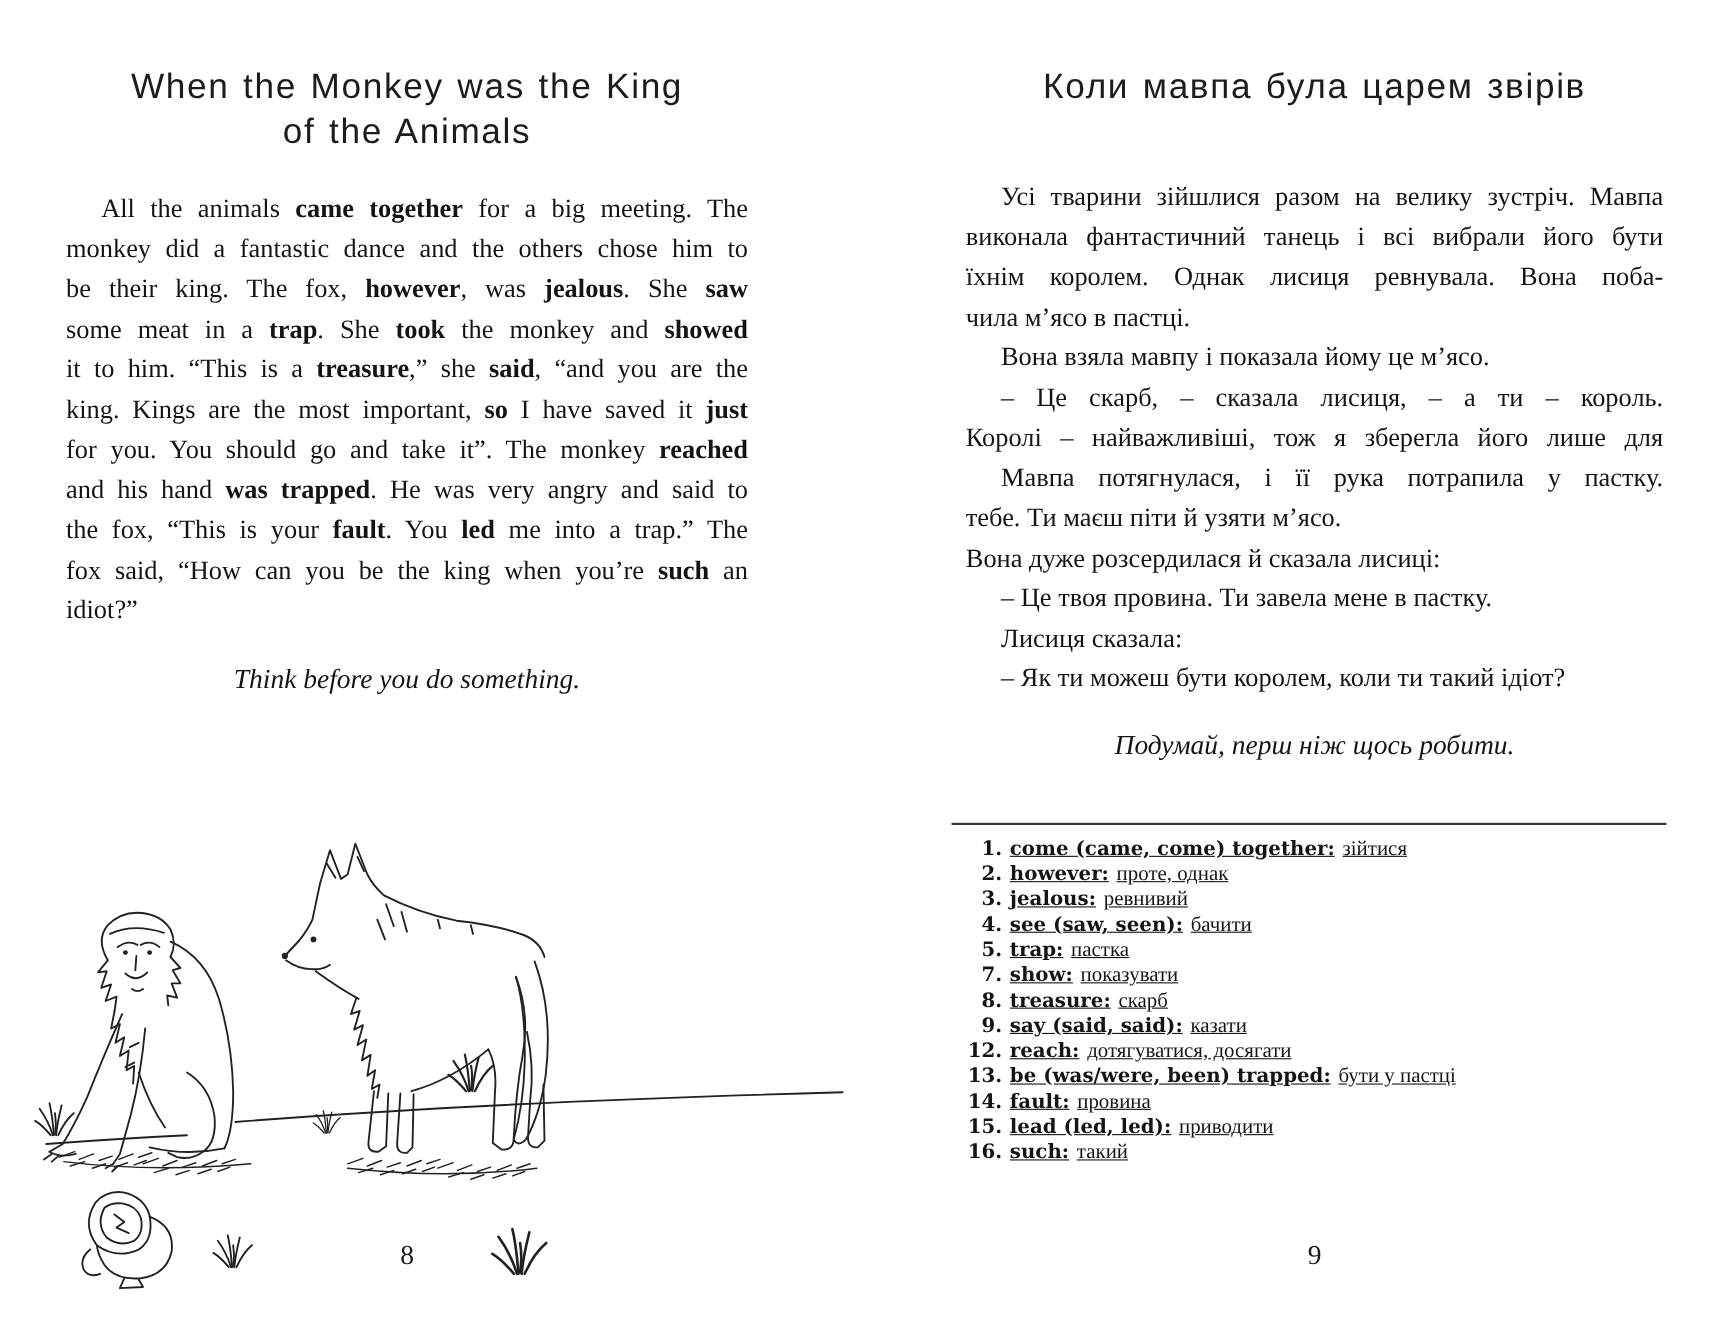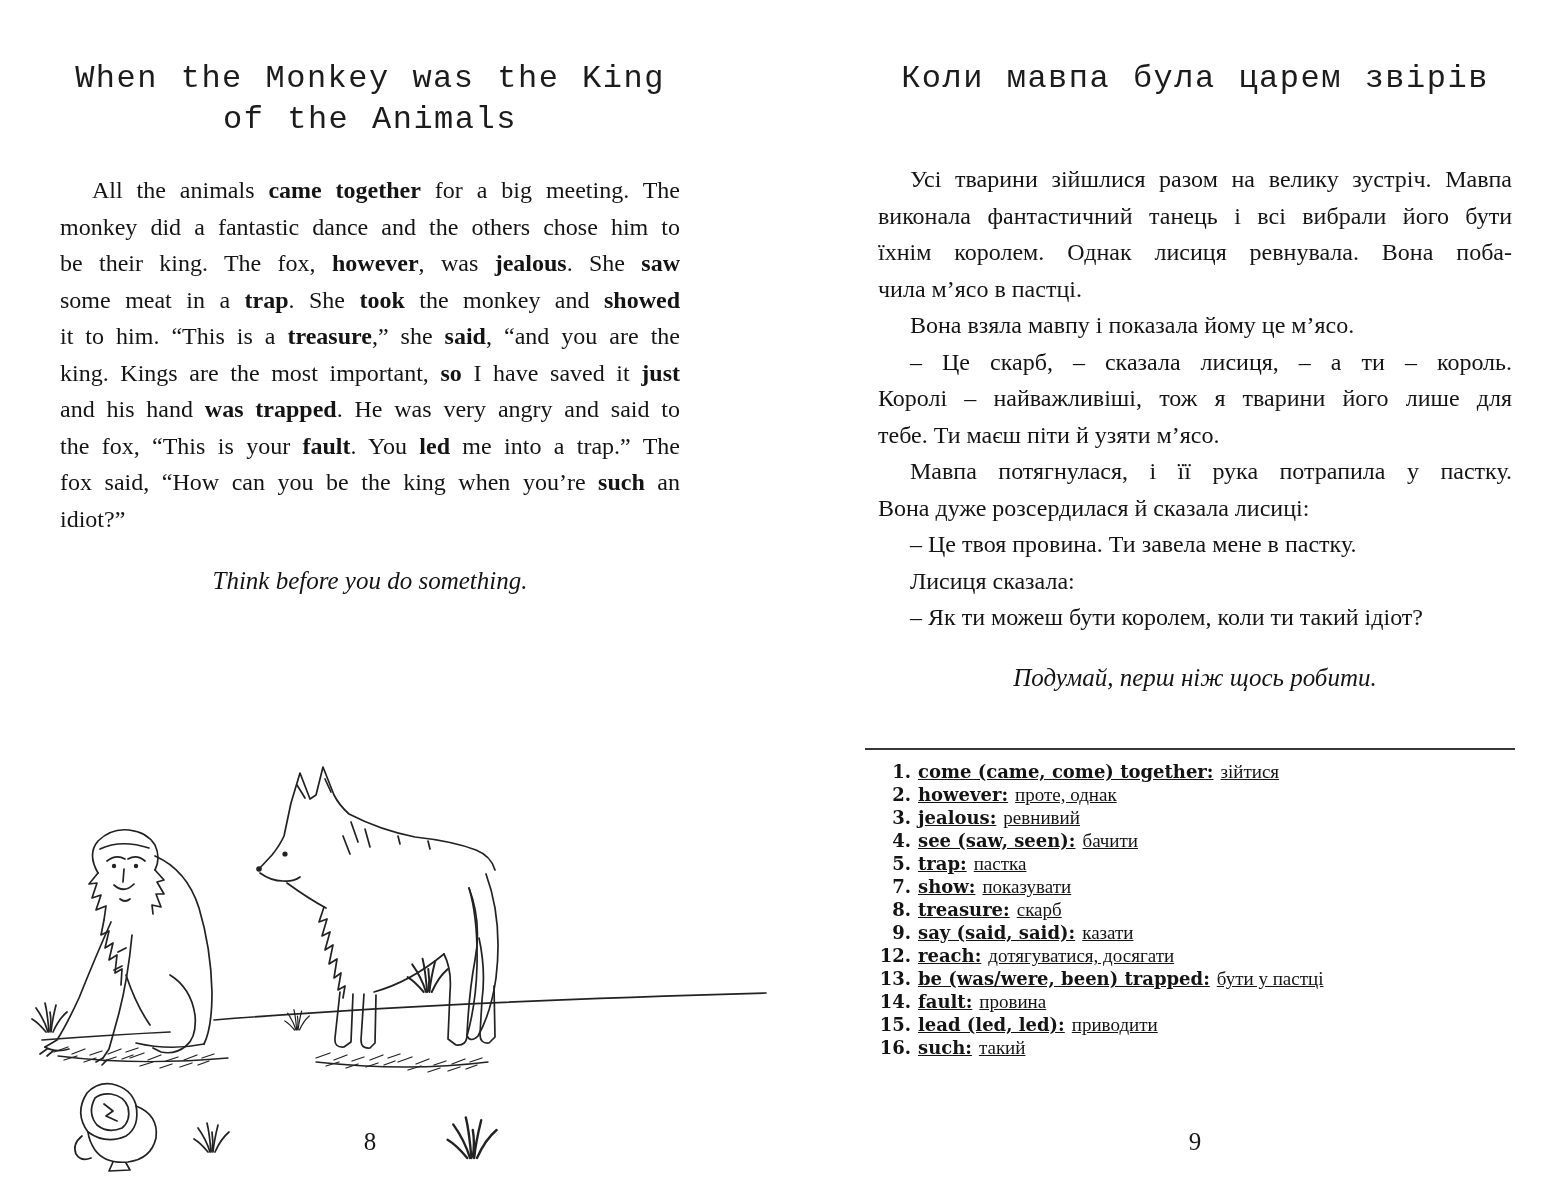--- a/index.html
+++ b/index.html
@@ -6,21 +6,21 @@
   html,body { background:#ffffff; }
   body {
     position:relative; width:1559px; height:1200px; overflow:hidden;
     font-family:"Liberation Serif", serif; color:#141414;
   }
   .page { position:absolute; top:0; height:1200px; }
   #left-page  { left:60px;  width:620px; }
   #right-page { left:878px; width:634px; }
 
   .title {
-    font-family:Liberation Mono, monospace;
+    font-family:Liberation Sans, sans-serif;
     font-weight:400; font-size:32px; line-height:41px;
     letter-spacing:1.5px; word-spacing:2px;
     text-align:center; color:#1c1c1c; margin-top:58px;
   }
 
   .story { margin-top:32px; font-size:24px; }
   #right-page .story { margin-top:62px; }
   .line { height:36.5px; line-height:36.5px; white-space:normal; }
   .jline { text-align:justify; text-align-last:justify; }
   .ind  { text-indent:32px; }
@@ -58,41 +58,42 @@
     <div>When the Monkey was the King</div>
     <div>of the Animals</div>
   </div>
   <div class="story">
       <div class="line jline ind">All the animals <b>came together</b> for a big meeting. The</div>
       <div class="line jline">monkey did a fantastic dance and the others chose him to</div>
       <div class="line jline">be their king. The fox, <b>however</b>, was <b>jealous</b>. She <b>saw</b></div>
       <div class="line jline">some meat in a <b>trap</b>. She <b>took</b> the monkey and <b>showed</b></div>
       <div class="line jline">it to him. “This is a <b>treasure</b>,” she <b>said</b>, “and you are the</div>
       <div class="line jline">king. Kings are the most important, <b>so</b> I have saved it <b>just</b></div>
+      <div class="line jline">for you. You should go and take it”. The monkey <b>reached</b></div>
       <div class="line jline">and his hand <b>was trapped</b>. He was very angry and said to</div>
       <div class="line jline">the fox, “This is your <b>fault</b>. You <b>led</b> me into a trap.” The</div>
       <div class="line jline">fox said, “How can you be the king when you’re <b>such</b> an</div>
       <div class="line">idiot?”</div>
     </div>
   <div class="moral">Think before you do something.</div>
   <div class="pagenum">8</div>
 </div>
 
 <div class="page" id="right-page">
   <div class="title">Коли мавпа була царем звірів</div>
   <div class="story">
       <div class="line jline ind">Усі тварини зійшлися разом на велику зустріч. Мавпа</div>
       <div class="line jline">виконала фантастичний танець і всі вибрали його бути</div>
       <div class="line jline">їхнім королем. Однак лисиця ревнувала. Вона поба-</div>
       <div class="line">чила м’ясо в пастці.</div>
       <div class="line ind">Вона взяла мавпу і показала йому це м’ясо.</div>
       <div class="line jline ind">– Це скарб, – сказала лисиця, – а ти – король.</div>
-      <div class="line jline">Королі – найважливіші, тож я тварини його лише для</div>
+      <div class="line jline">Королі – найважливіші, тож я зберегла його лише для</div>
+      <div class="line jline ind">Мавпа потягнулася, і її рука потрапила у пастку.</div>
       <div class="line">тебе. Ти маєш піти й узяти м’ясо.</div>
-      <div class="line jline ind">Мавпа потягнулася, і її рука потрапила у пастку.</div>
       <div class="line">Вона дуже розсердилася й сказала лисиці:</div>
       <div class="line ind">– Це твоя провина. Ти завела мене в пастку.</div>
       <div class="line ind">Лисиця сказала:</div>
       <div class="line ind">– Як ти можеш бути королем, коли ти такий ідіот?</div>
     </div>
   <div class="moral">Подумай, перш ніж щось робити.</div>
   <div class="vocab-section">
     <hr class="vocab-rule">
     <div class="vocab-list">
         <div class="vocab-row"><span class="vnum">1.</span><span class="ven">come (came, come) together:</span><span class="vuk">зійтися</span></div>

